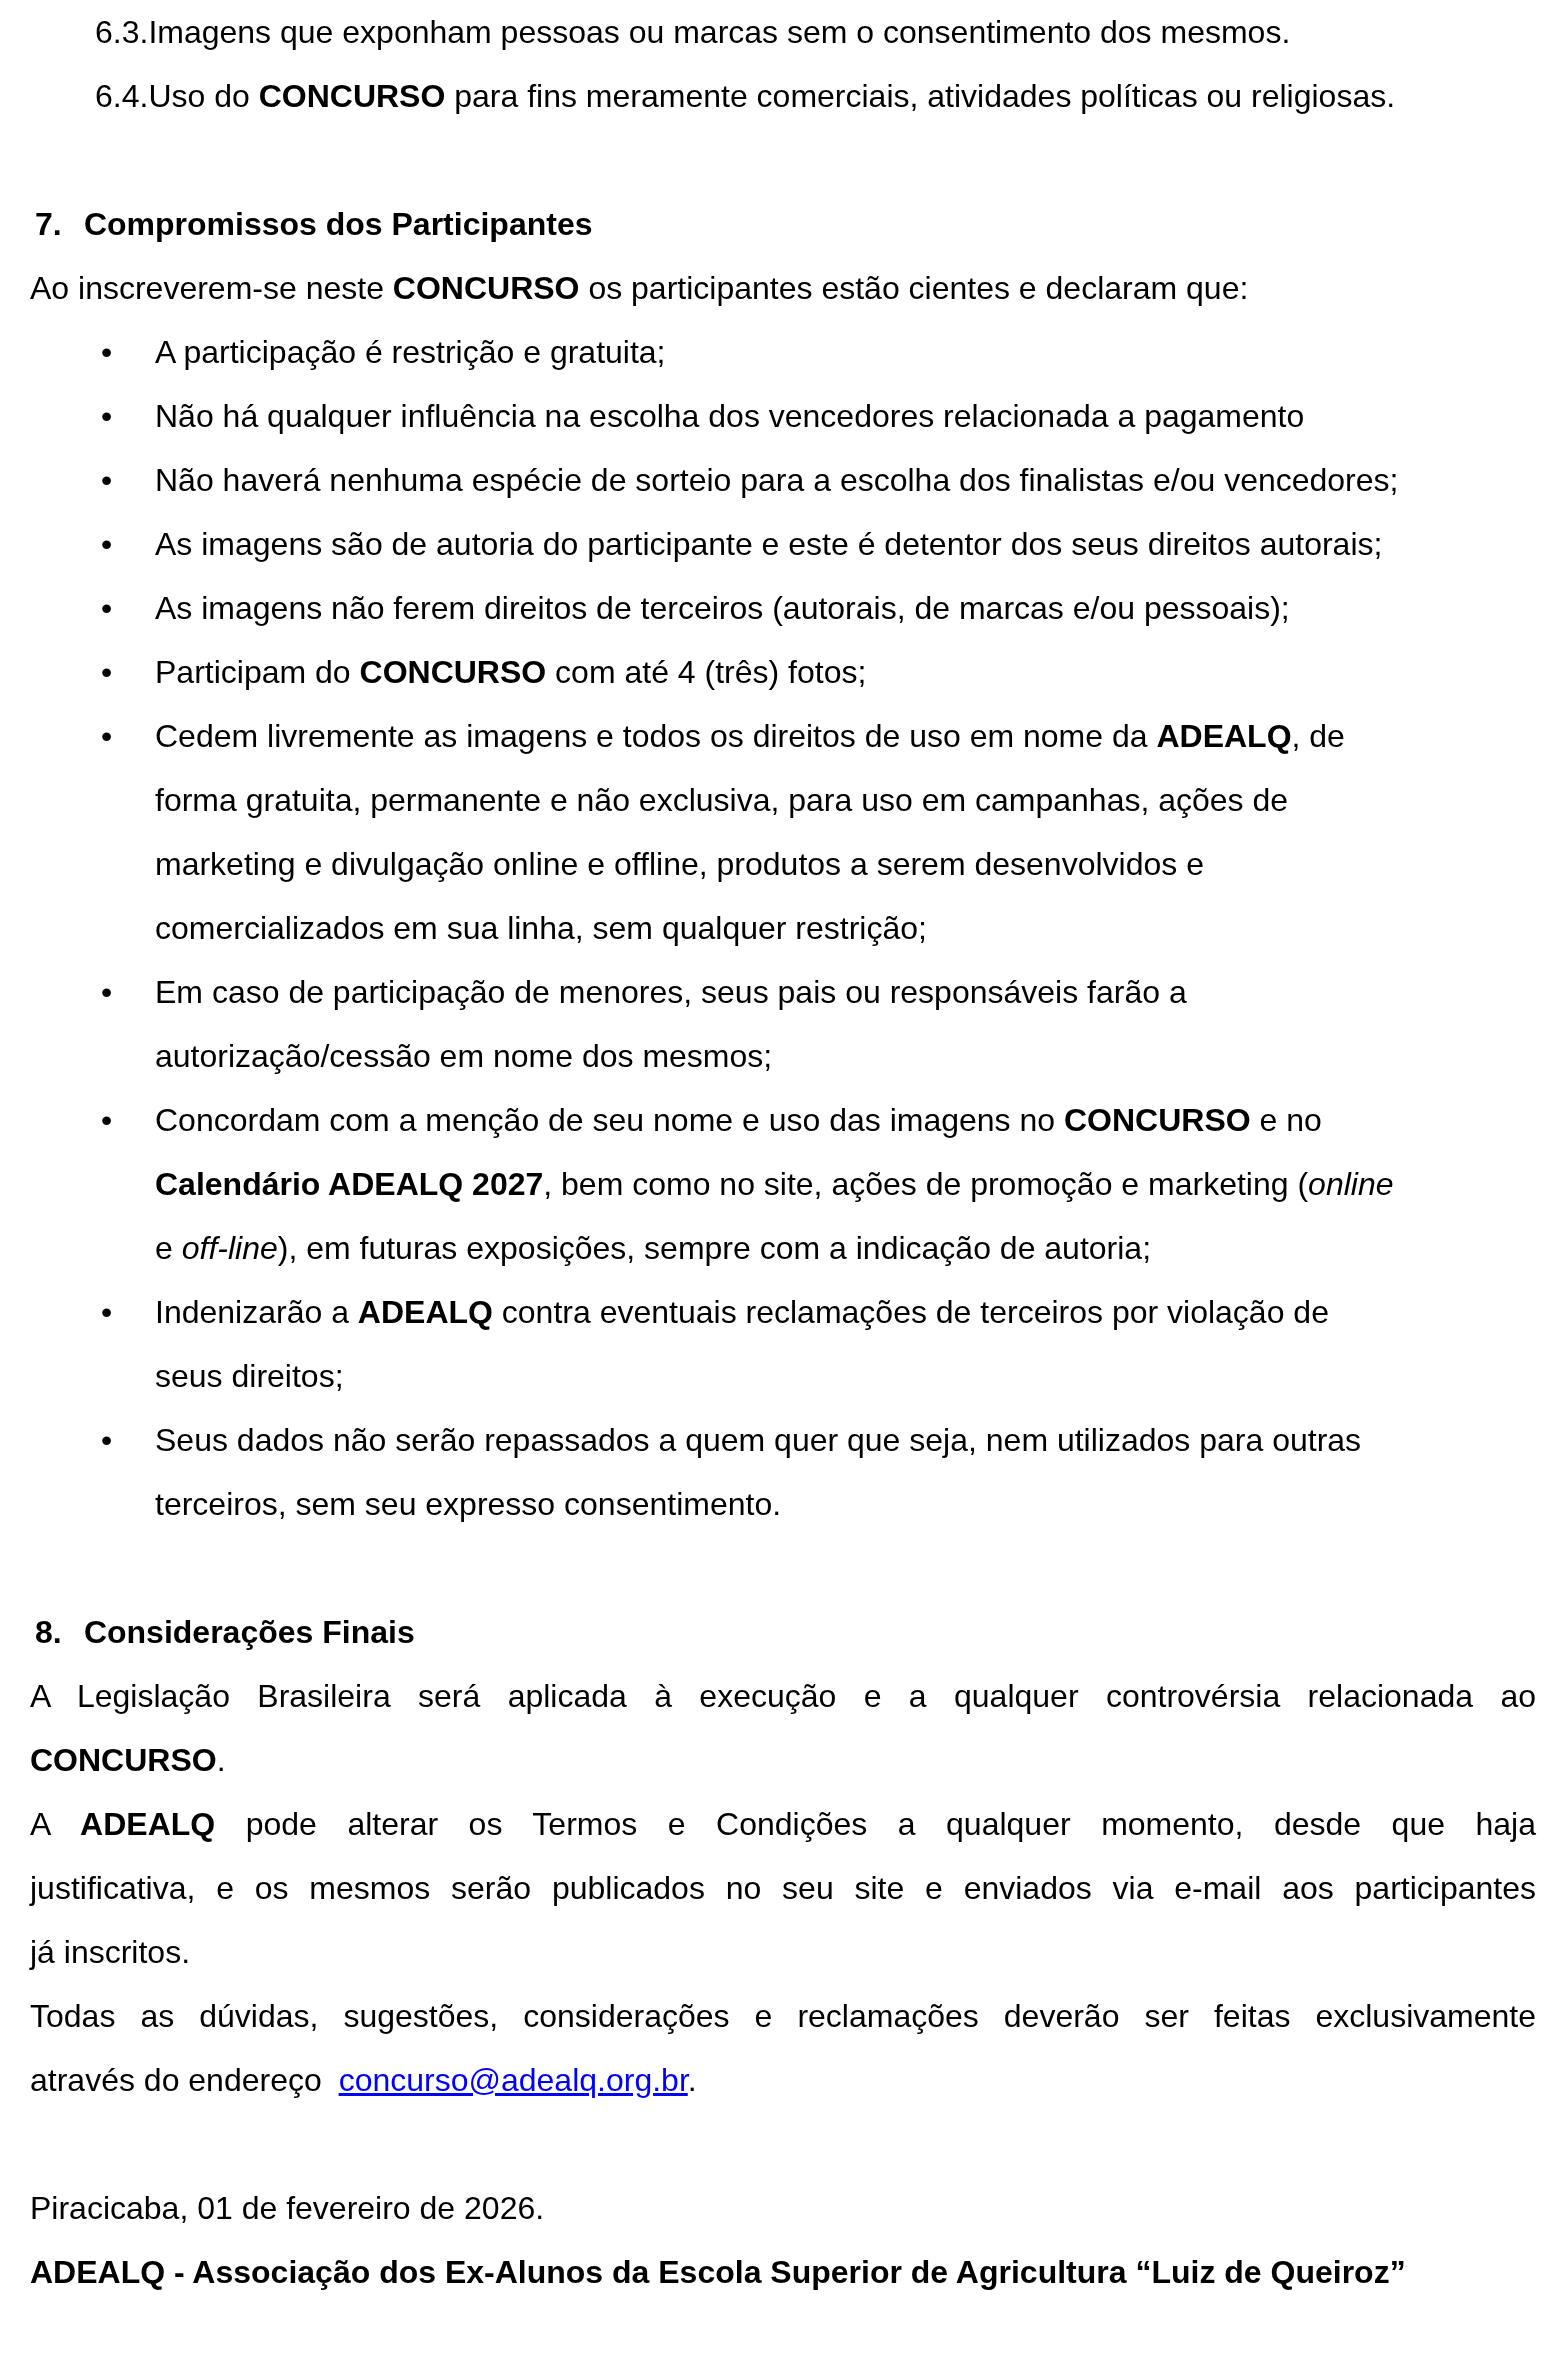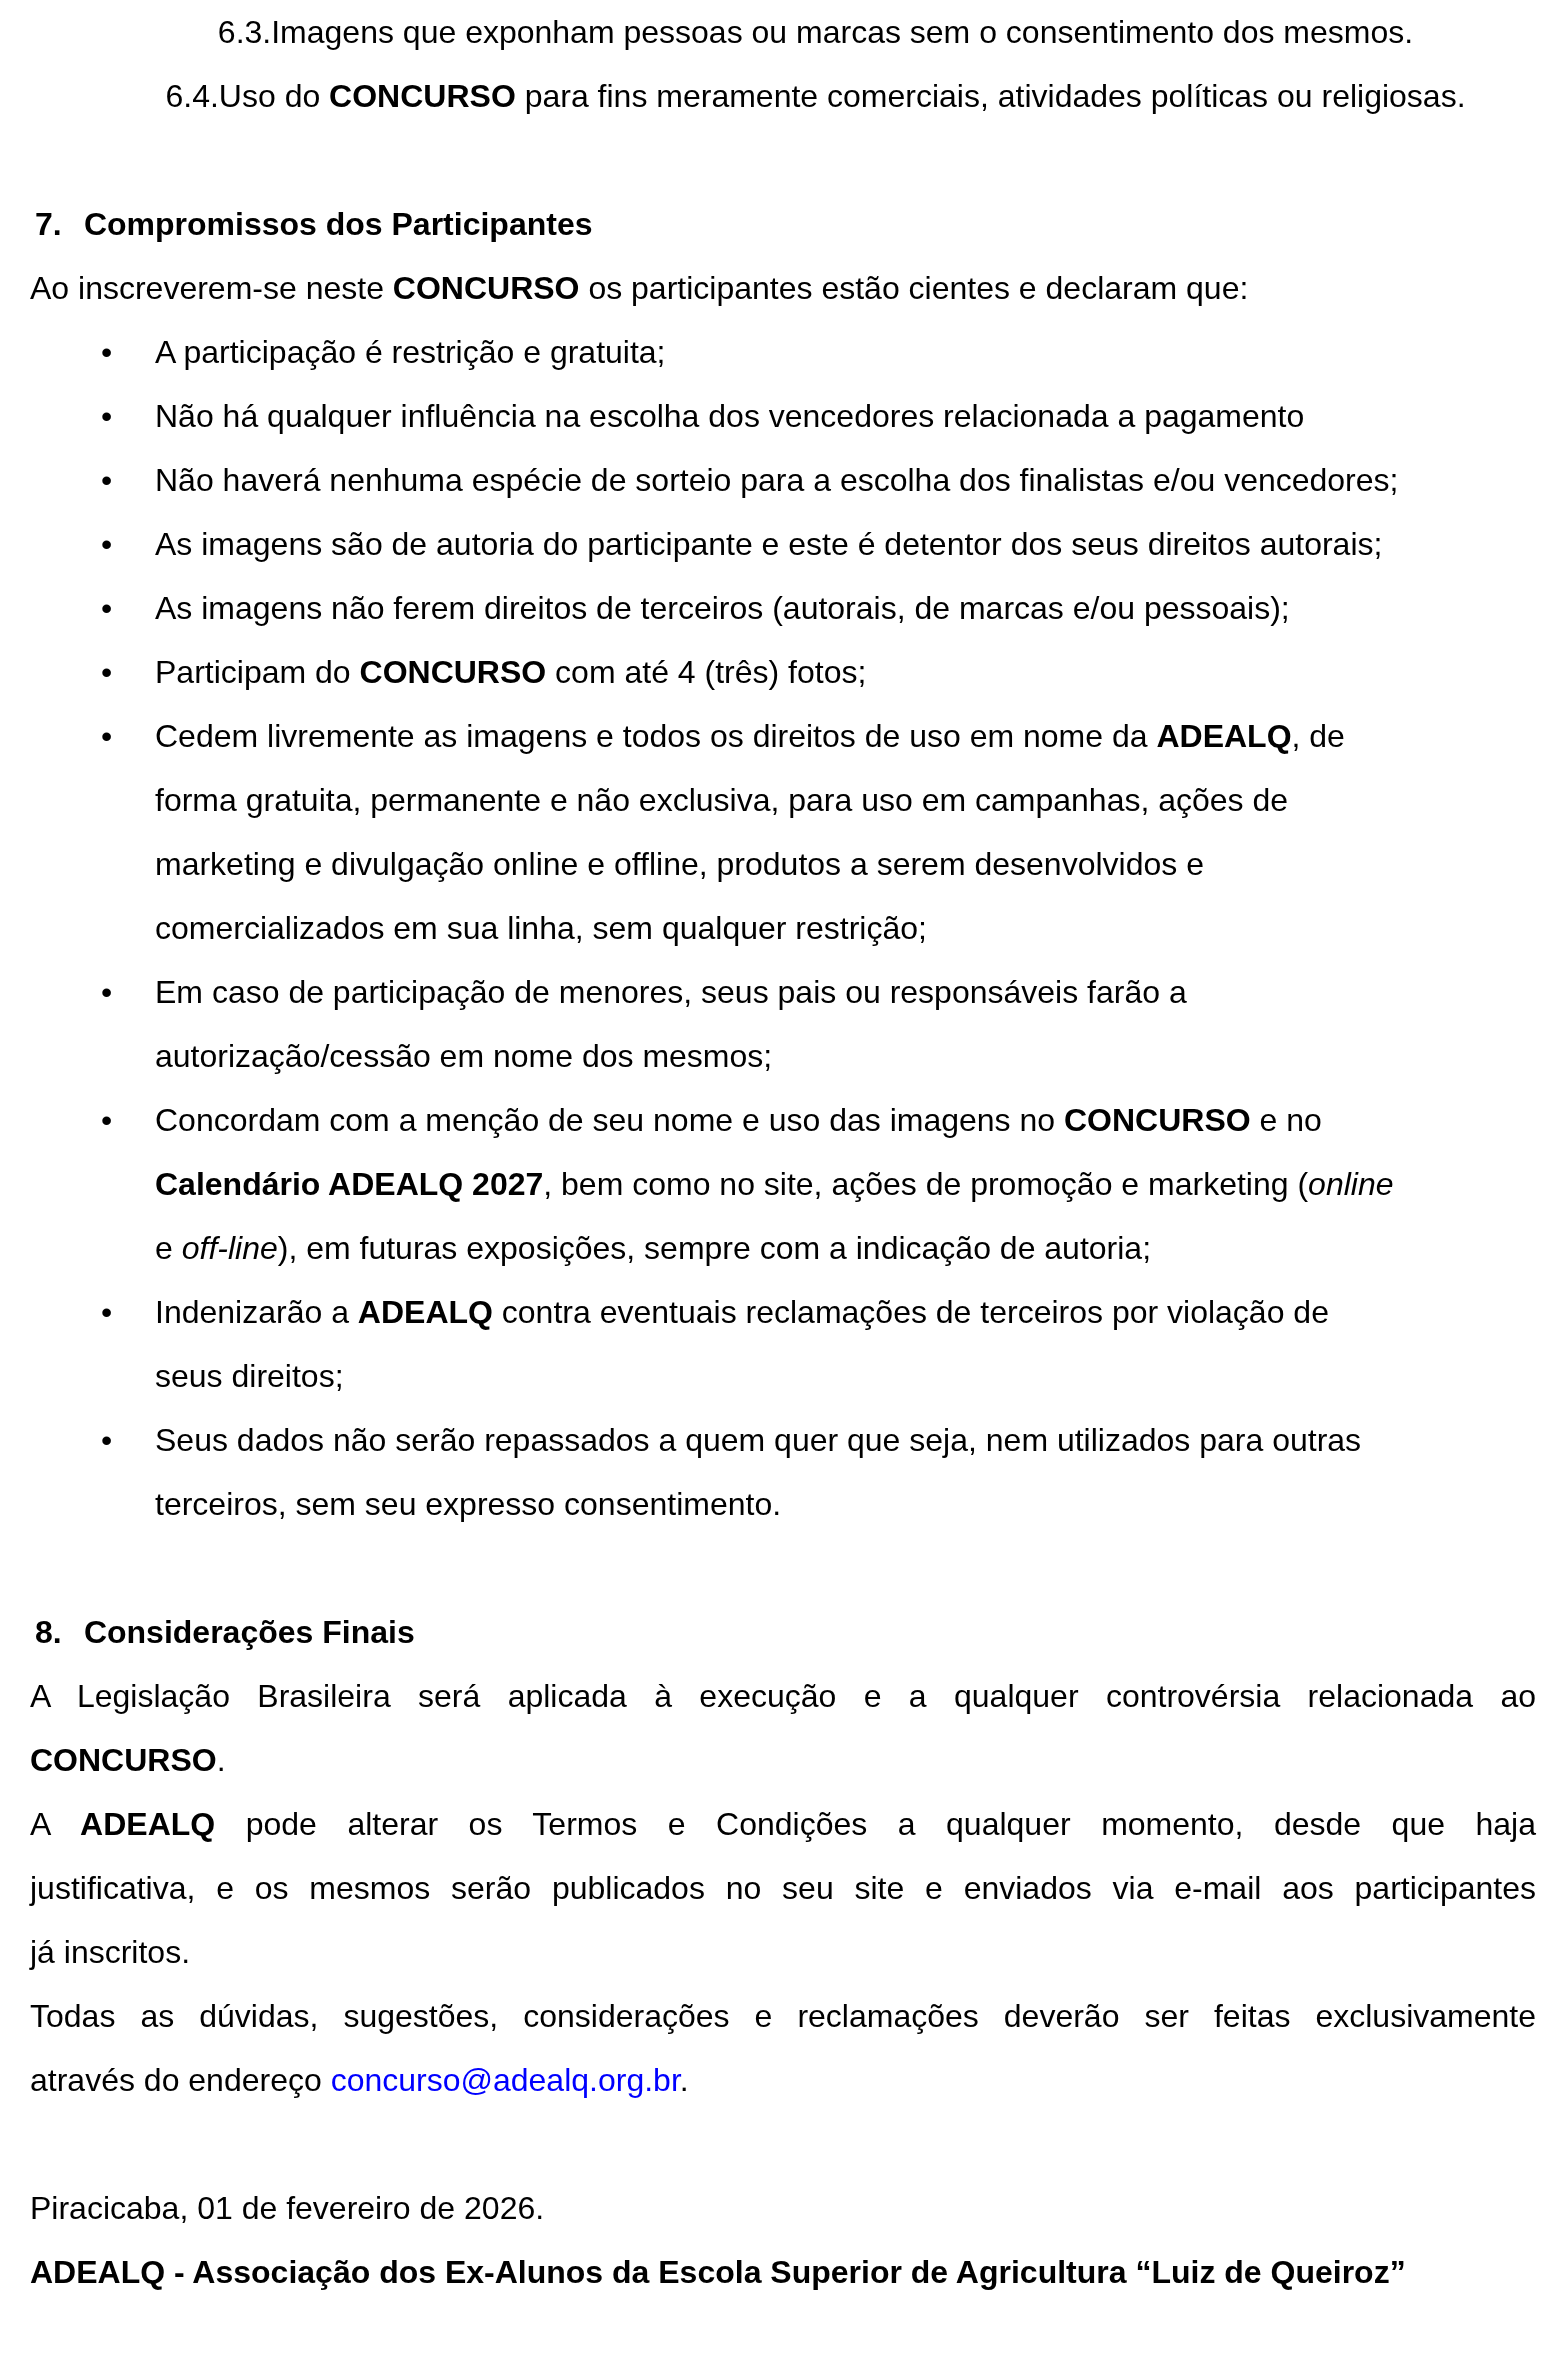--- a/index.html
+++ b/index.html
@@ -11,21 +11,21 @@
     font-family: "Liberation Sans", "DejaVu Sans", sans-serif;
     font-size: 32px;
     line-height: 64px;
     overflow: hidden;
   }
   .doc { padding: 0 29px 0 30px; }
 
   .line { white-space: nowrap; }
 
   
-  .clause { display: flex; justify-content: center; }
+  .clause { display: flex; }
   .clause .num { flex: 0 0 51px; margin-left: 65px; }
 
   
   .sec-head { display: flex; font-weight: bold; }
   .sec-head .num { flex: 0 0 49px; margin-left: 4.9px; }
   .gap-above { margin-top: 64px; }
 
   
   .bullet { display: flex; }
   .bullet .dot { flex: 0 0 54px; padding-left: 71px; }
@@ -33,21 +33,23 @@
 
   
   .jline {
     text-align: justify;
     text-align-last: justify;
     white-space: normal;
   }
 
   a.mail-link, .mail-link {
     color: #0000ff;
+    text-decoration: underline;
     cursor: pointer;
+    margin-left: 8px;
   }
 </style>
 </head>
 <body>
 
 <div class="doc">
 
   <div class="clause">
     <span class="num">6.3.</span>
     <span class="line">Imagens que exponham pessoas ou marcas sem o consentimento dos mesmos.</span>

